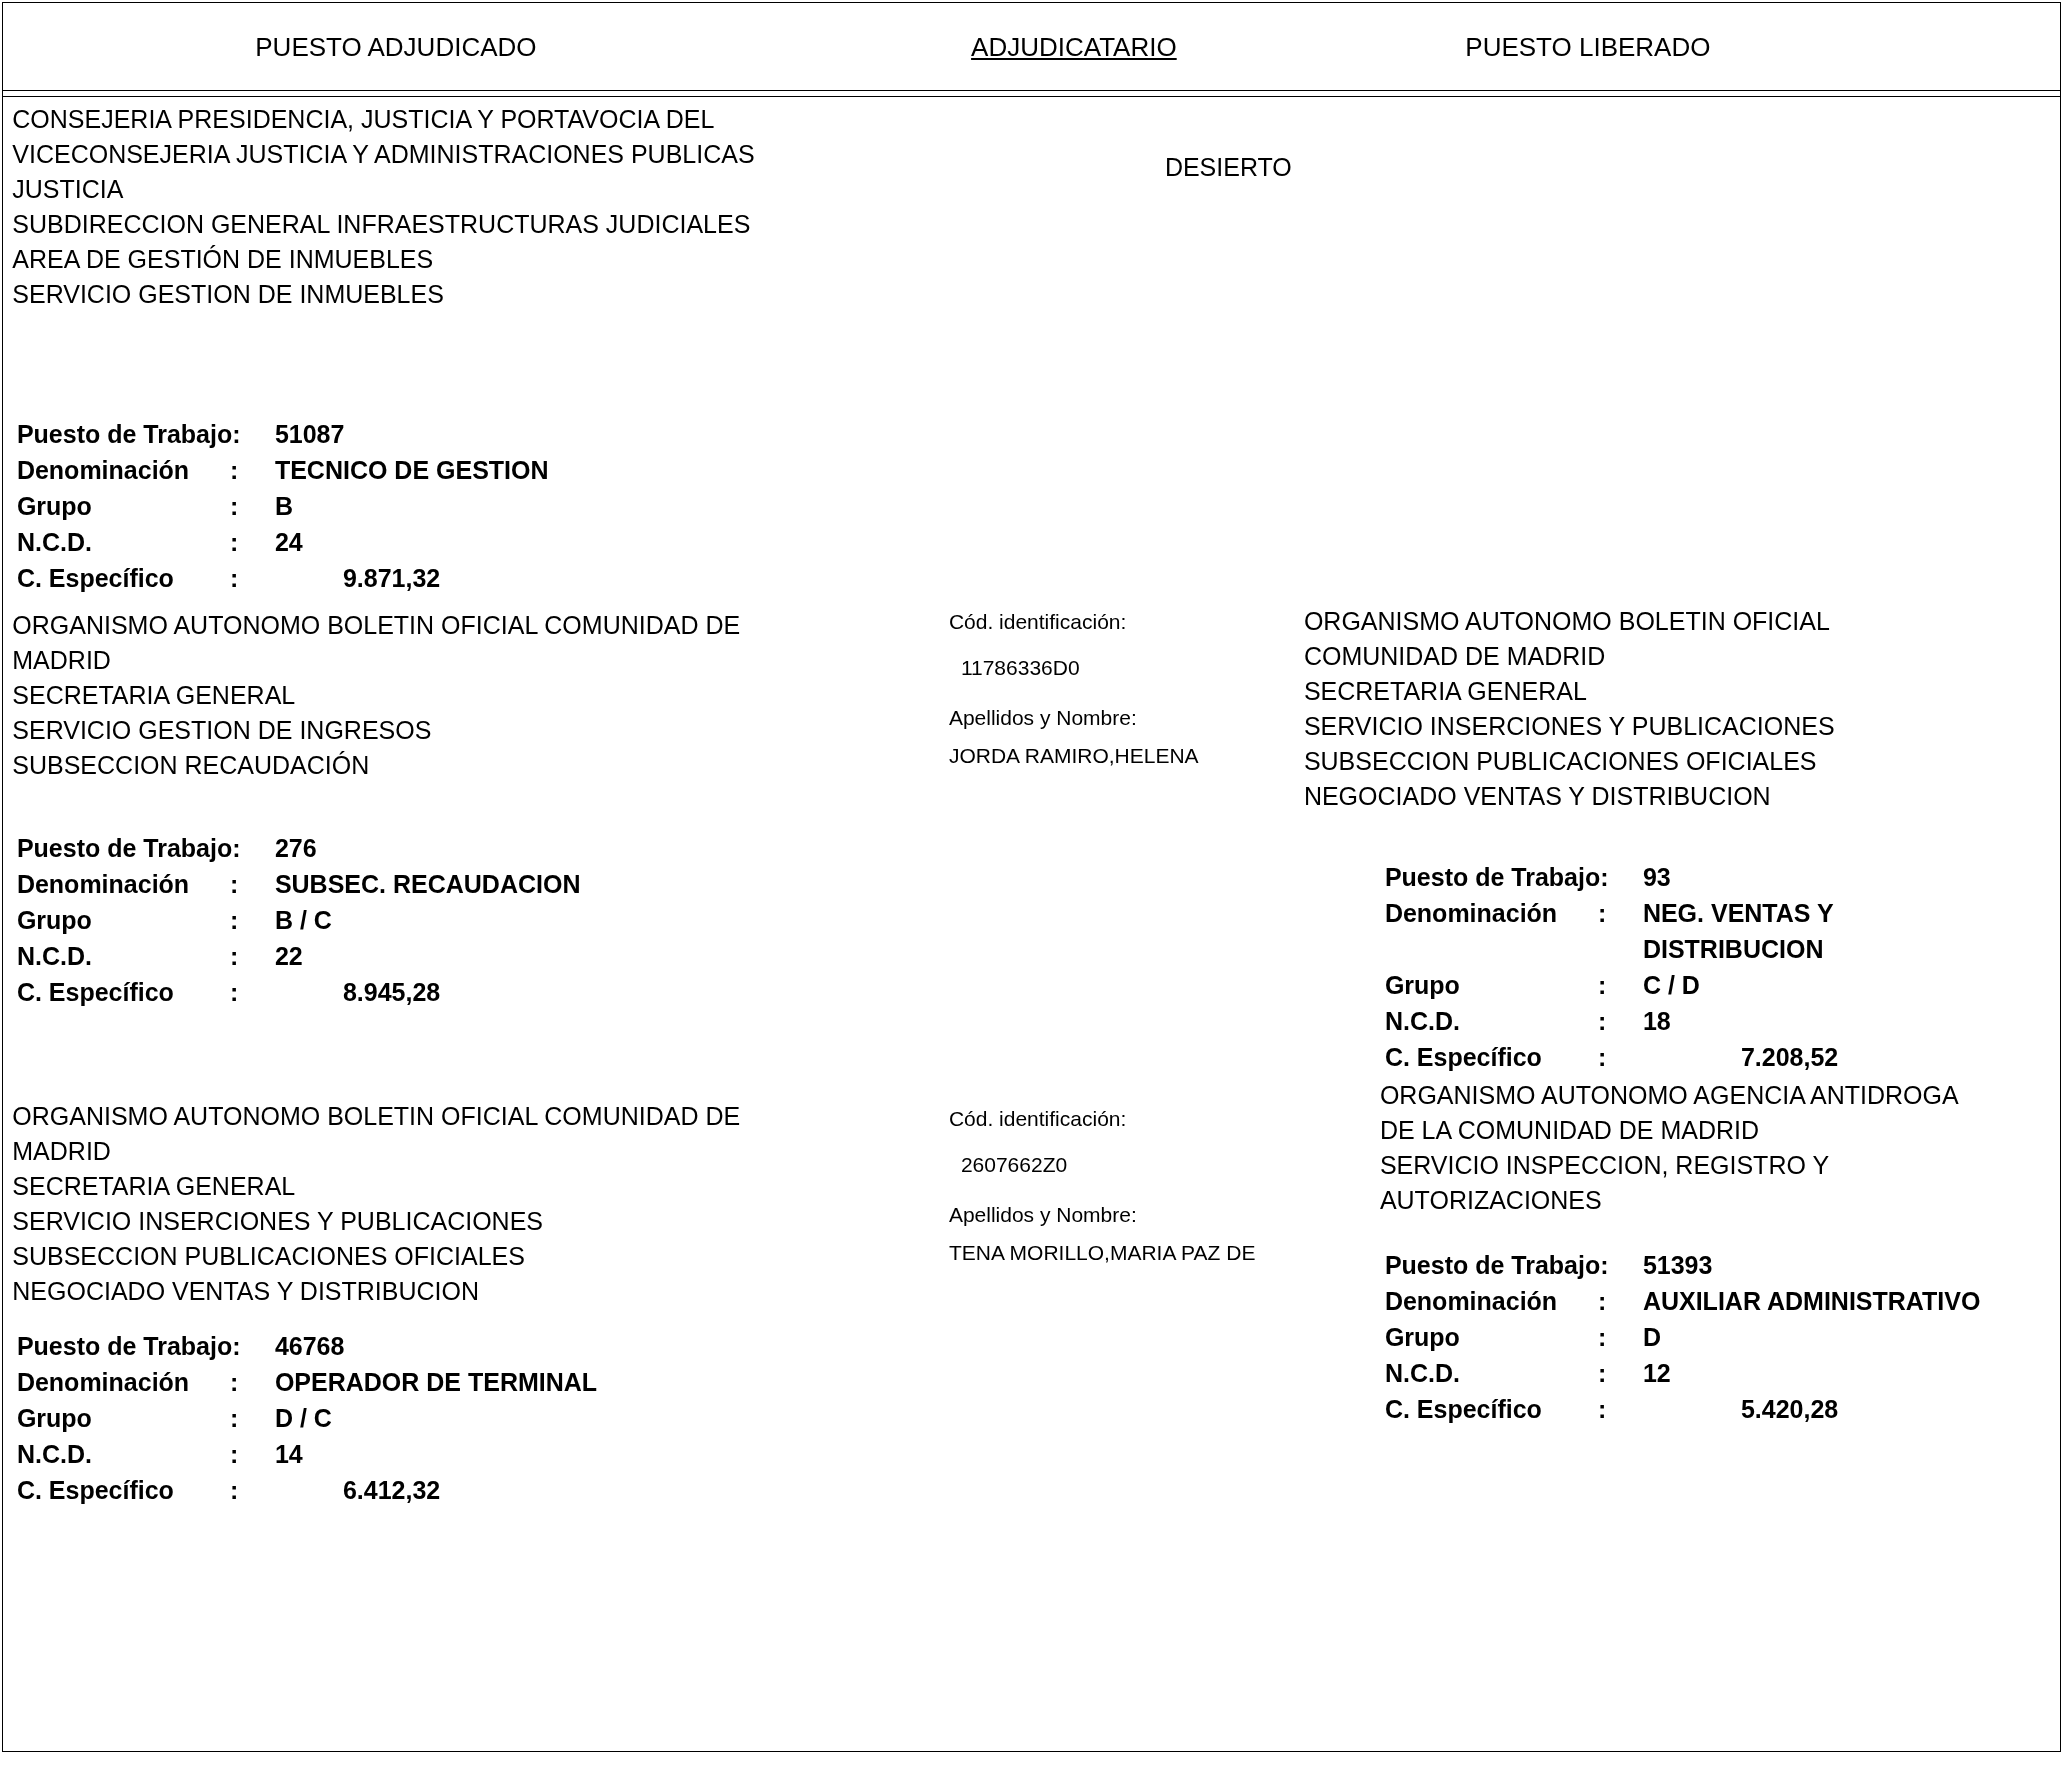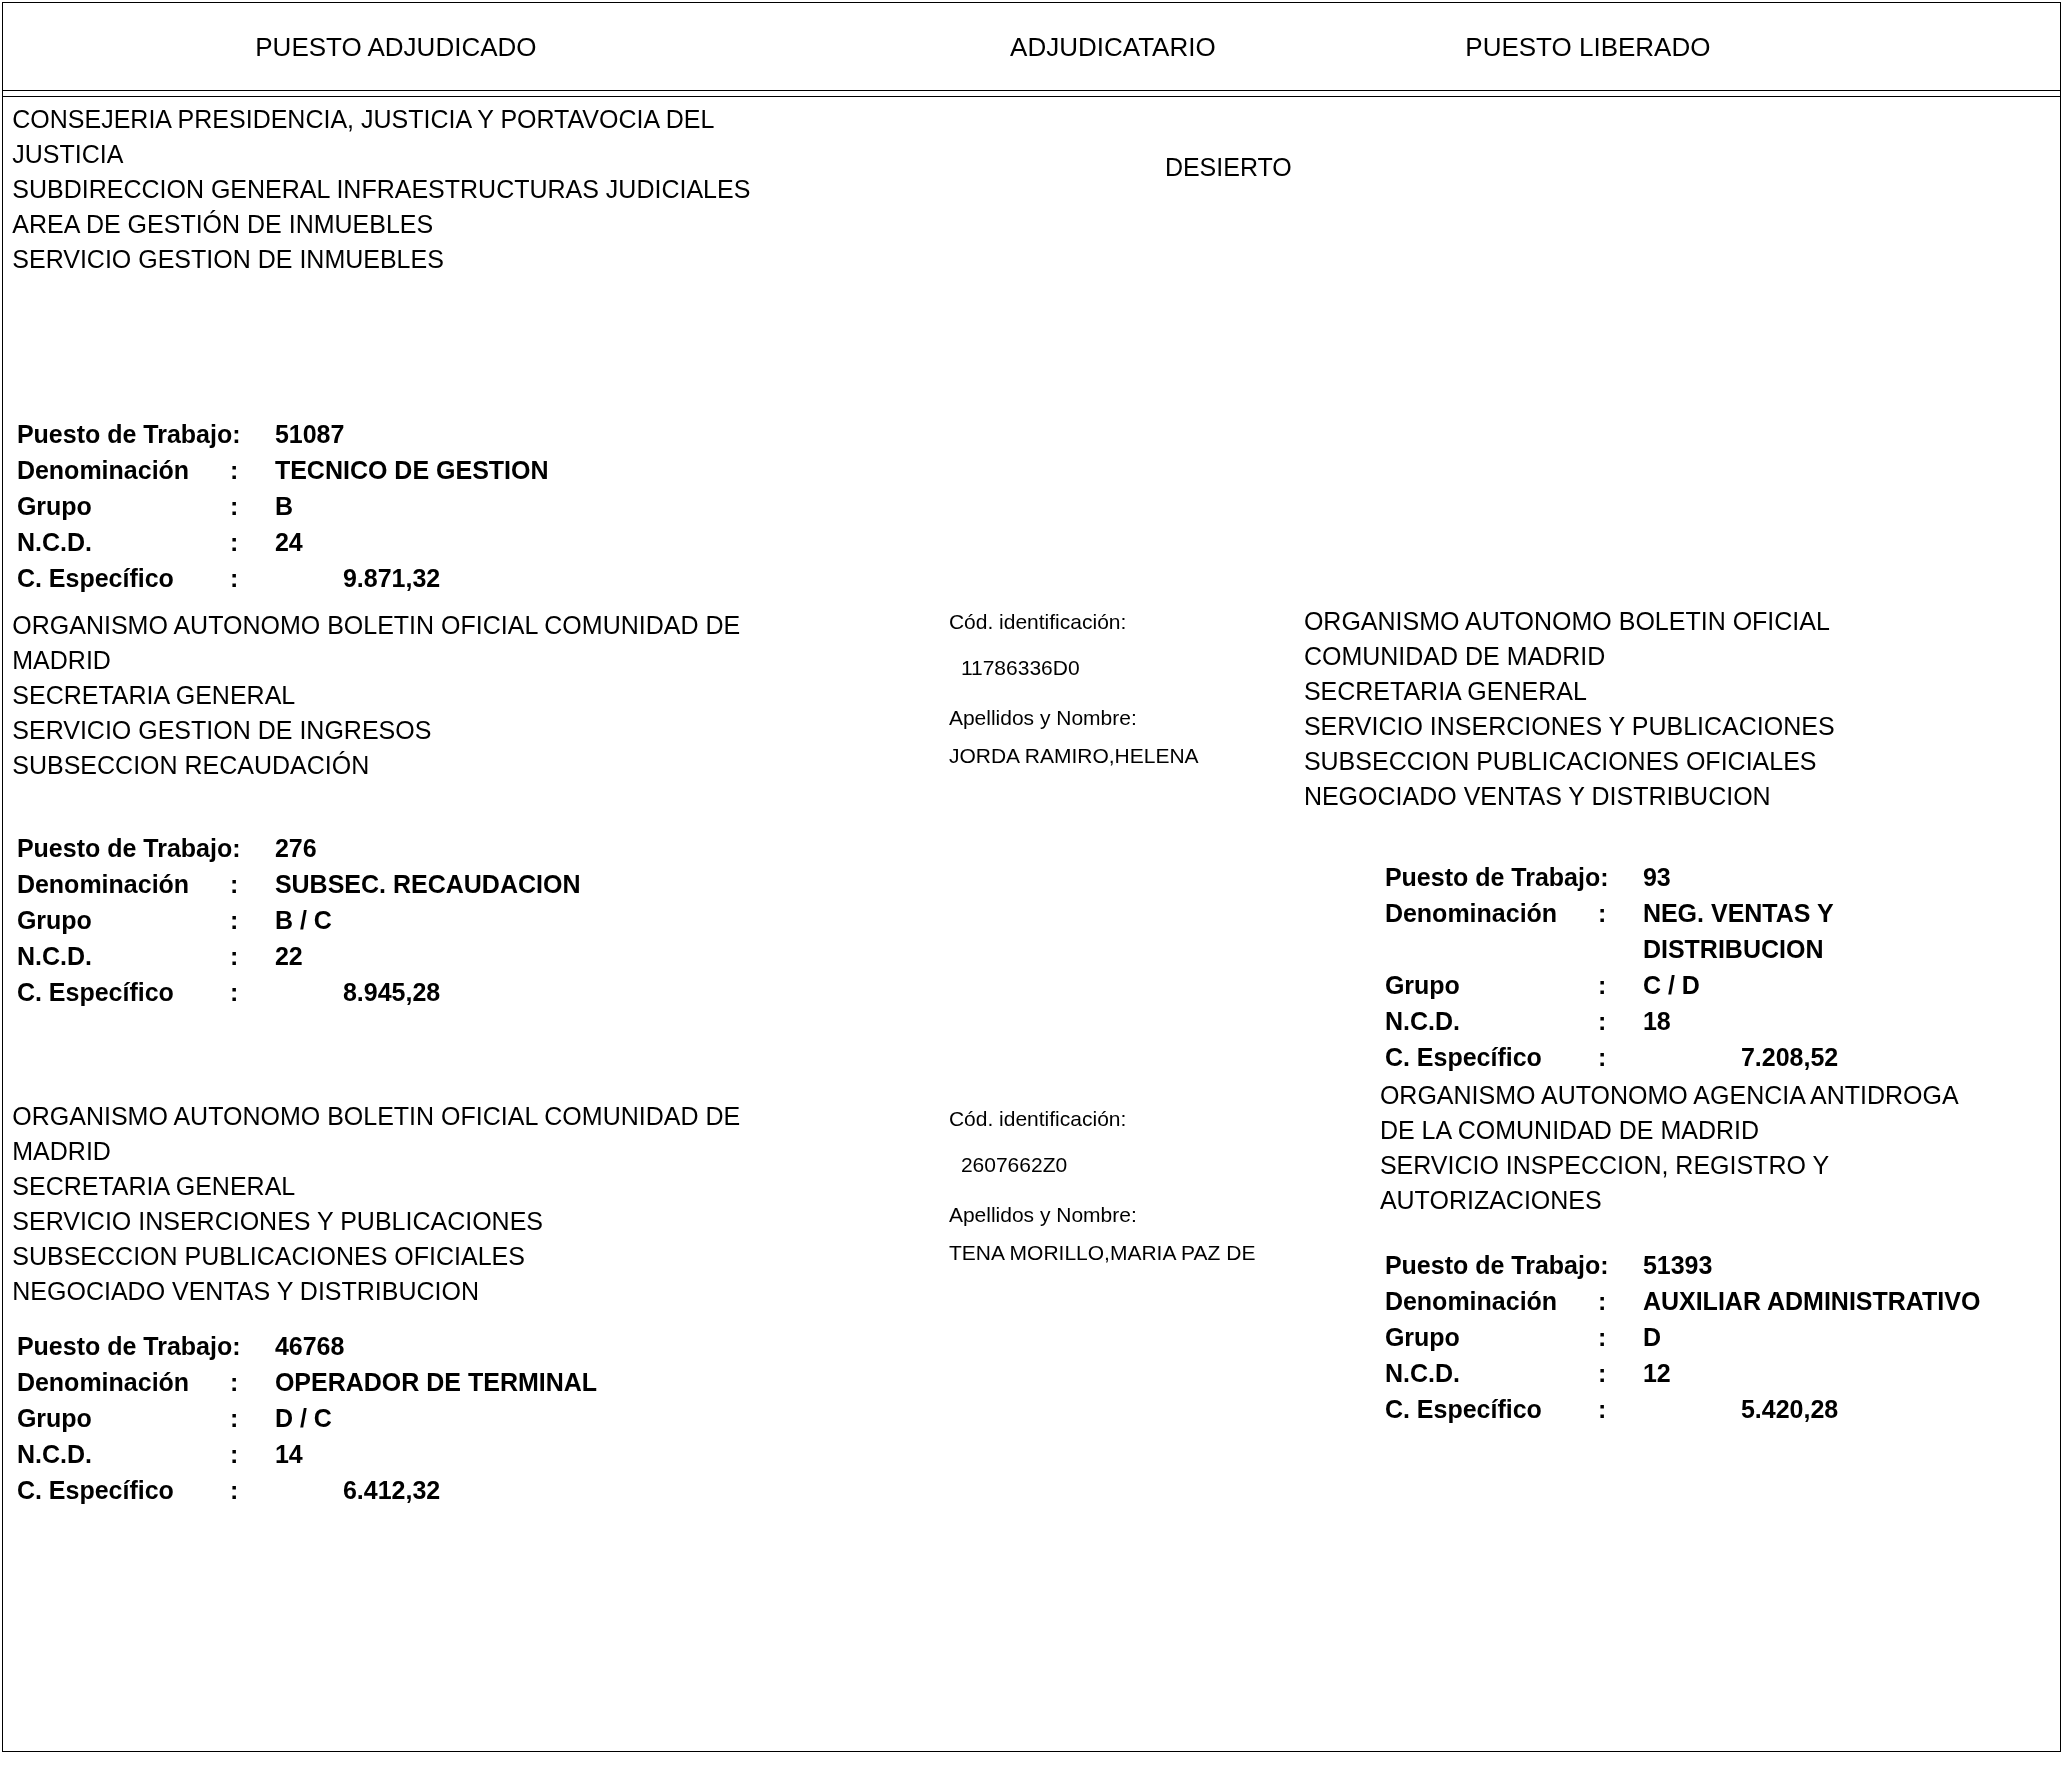--- a/index.html
+++ b/index.html
@@ -24,28 +24,29 @@
   .dvalue.money{padding-left:68px;}
   .d-right .dvalue.money{padding-left:98px;}
 </style>
 </head>
 <body>
 
 <div class="page">
 
   <div class="header-row">
     <div class="hcol" style="left:393px;">PUESTO ADJUDICADO</div>
-    <div class="hcol" style="left:1110px;">ADJUDICATARIO</div>
+    <div class="hcol" style="left:1071px;text-decoration:underline;">ADJUDICATARIO</div>
     <div class="hcol" style="left:1585px;">PUESTO LIBERADO</div>
   </div>
 
   <div class="tbody">
 
     <div class="org abs" style="left:9.4px;top:5.6px;">
         <div>CONSEJERIA PRESIDENCIA, JUSTICIA Y PORTAVOCIA DEL</div>
+        <div>VICECONSEJERIA JUSTICIA Y ADMINISTRACIONES PUBLICAS</div>
         <div>JUSTICIA</div>
         <div>SUBDIRECCION GENERAL INFRAESTRUCTURAS JUDICIALES</div>
         <div>AREA DE GESTIÓN DE INMUEBLES</div>
         <div>SERVICIO GESTION DE INMUEBLES</div>
       </div>
 
     <div class="desierto abs" style="left:1162px;top:5.6px;margin-top:48px;">DESIERTO</div>
 
     <div class="details abs" style="left:14px;top:319px;">
       <div class="drow">

